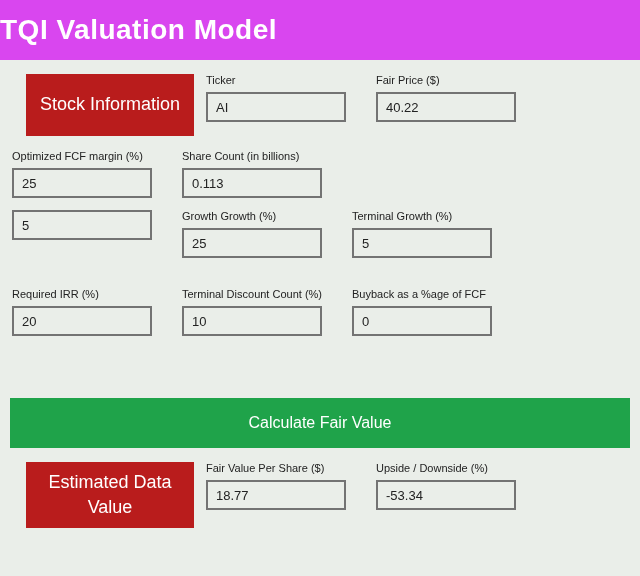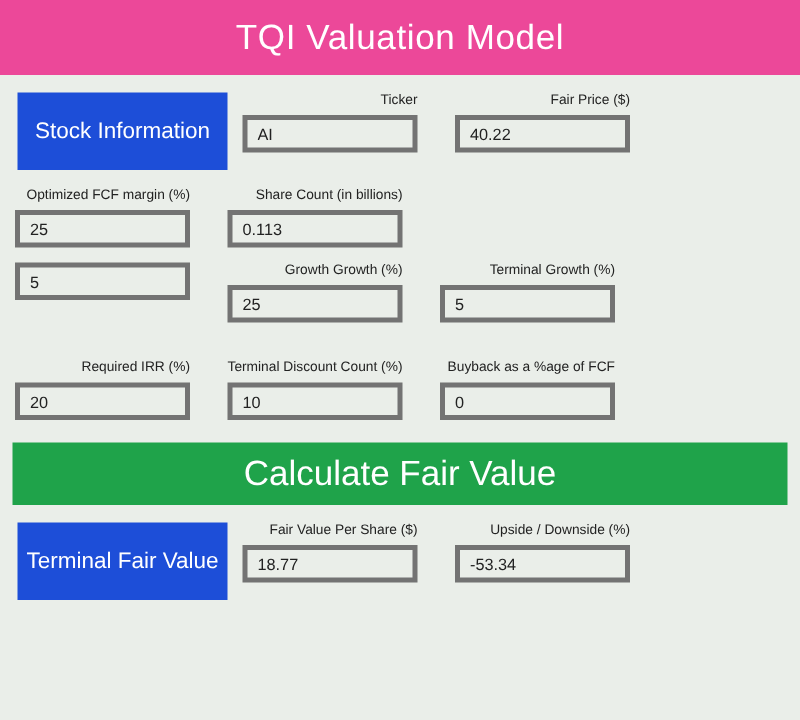--- a/index.html
+++ b/index.html
@@ -4,38 +4,38 @@
 <style>
   * { box-sizing: border-box; margin: 0; padding: 0; }
   body {
     background: #eaeee9;
     font-family: Arial, Helvetica, sans-serif;
     width: 640px;
     height: 576px;
     overflow: hidden;
   }
   .header {
-    background: #ec4899;
+    background: #d946ef;
     color: #fff;
-    text-align: center;
+    text-align: left;
     font-size: 28px;
-    font-weight: 400;
+    font-weight: 700;
     padding: 14px 0;
     letter-spacing: 0.5px;
   }
   .section {
     display: flex;
     margin-top: 14px;
   }
   .section-label {
-    background: #1d4ed8;
+    background: #b91c1c;
     color: #fff;
     width: 168px;
     min-width: 168px;
-    margin-left: 14px;
+    margin-left: 26px;
     display: flex;
     align-items: center;
     justify-content: center;
     text-align: center;
     font-size: 18px;
     line-height: 1.4;
     padding: 8px 6px;
   }
   .fields {
     flex: 1;
@@ -45,49 +45,49 @@
     gap: 12px;
   }
   .row {
     display: flex;
     gap: 30px;
   }
   .field {
     width: 140px;
     display: flex;
     flex-direction: column;
-    align-items: flex-end;
   }
   .field label {
     font-size: 11px;
     color: #222;
     margin-bottom: 6px;
     white-space: nowrap;
   }
   .field input {
-    border: 4px solid #737373;
+    border: 2px solid #737373;
     background: #eaeee9;
     padding: 6px 8px;
     font-size: 13px;
     color: #222;
     width: 100%;
     height: 30px;
   }
   .calc-row {
     margin-top: 18px;
     padding: 0 10px;
   }
   .calc-btn {
     background: #1fa34a;
     color: #fff;
     border: none;
     width: 100%;
     height: 50px;
-    font-size: 28px;
+    font-size: 16px;
     cursor: pointer;
+    margin-top: 44px;
   }
   .sec-stock .section-label { min-height: 62px; }
   .sec-fin .section-label { min-height: 200px; }
   .sec-est .section-label { min-height: 62px; }
   .sec-est { margin-top: 14px; }
 </style>
 </head>
 <body>
 
 <div class="header">TQI Valuation Model</div>
@@ -148,21 +148,21 @@
       </div>
     </div>
   </div>
 </div>
 
 <div class="calc-row">
   <button class="calc-btn">Calculate Fair Value</button>
 </div>
 
 <div class="section sec-est">
-  <div class="section-label">Terminal Fair Value</div>
+  <div class="section-label">Estimated Data Value</div>
   <div class="fields">
     <div class="row">
       <div class="field">
         <label>Fair Value Per Share ($)</label>
         <input type="text" value="18.77" style="">
       </div>
       <div class="field">
         <label>Upside / Downside (%)</label>
         <input type="text" value="-53.34" style="">
       </div>

